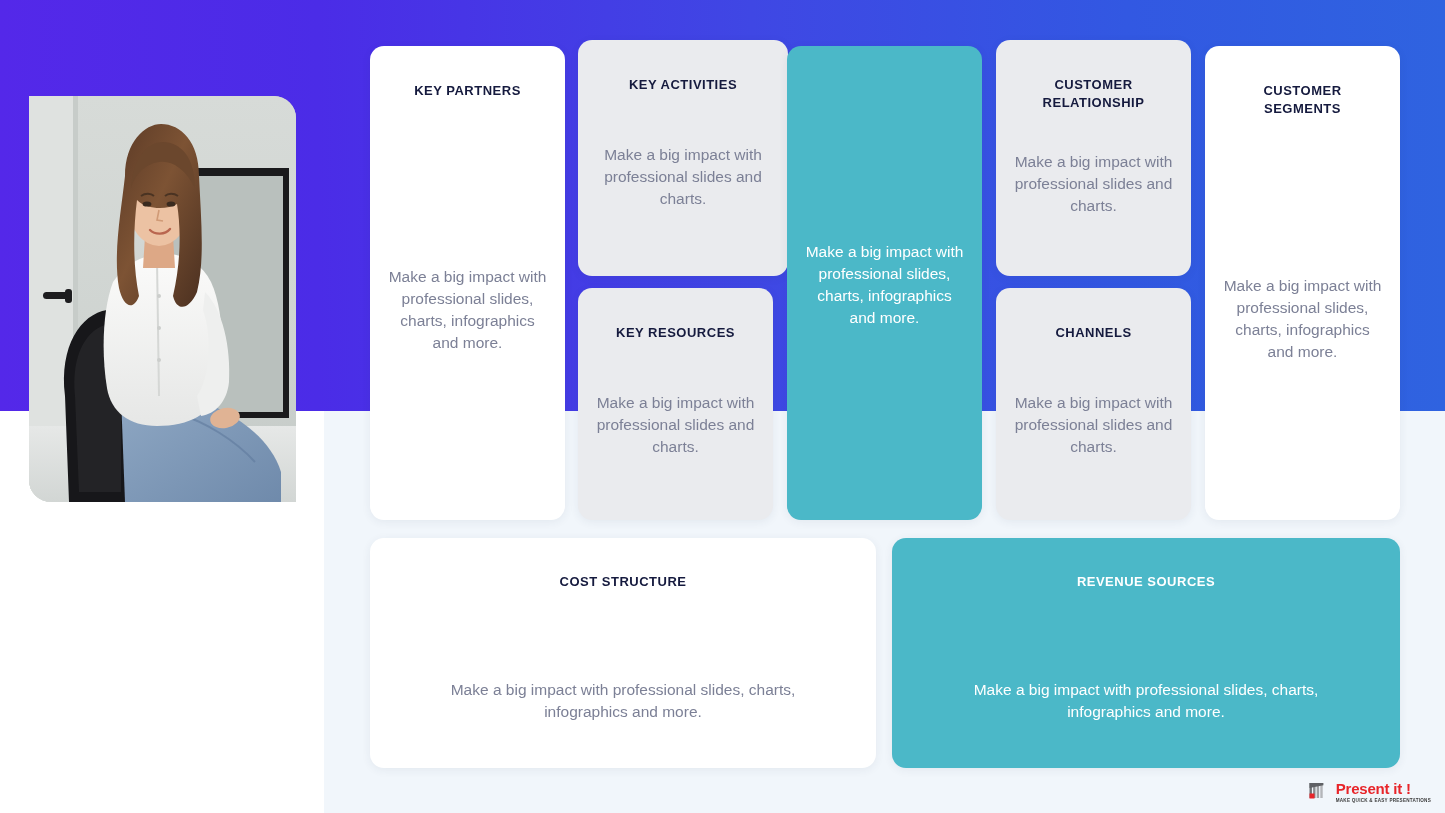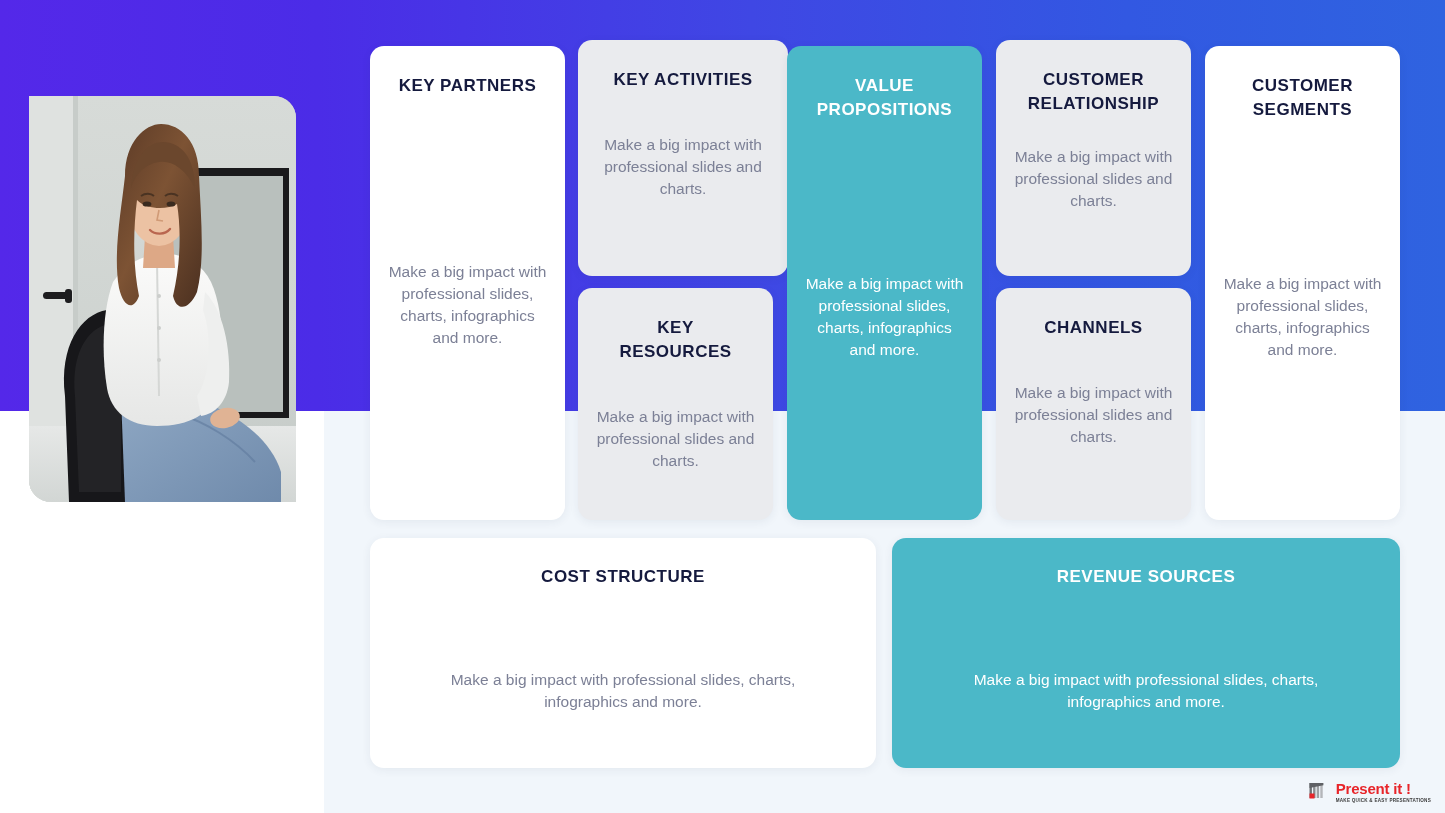--- a/index.html
+++ b/index.html
@@ -43,23 +43,23 @@
 
   
   .card {
     position:absolute;
     border-radius:14px;
     padding:20px 18px 16px;
     display:flex; flex-direction:column; align-items:center;
     box-shadow:0 2px 10px rgba(40,50,90,0.07);
   }
   .card-title {
-    font-size:17px; font-weight:bold; letter-spacing:0.5px;
+    font-size:13px; font-weight:bold; letter-spacing:0.5px;
     text-align:center; line-height:1.42; color:#151a3e;
-    margin:8px; white-space:pre-line;
+    margin:16px; white-space:pre-line;
   }
   .card-body {
     font-size:15.5px; font-weight:400; line-height:1.42;
     text-align:center; color:#7c8096;
   }
   .card.white  { background:#ffffff; }
   .card.grey   { background:#eaebee; }
   .card.teal   { background:#4bb8c8; }
   .card.teal .card-title { color:#ffffff; }
   .card.teal .card-body  { color:#ffffff; }
@@ -177,22 +177,20 @@
     <div class="card-title">KEY ACTIVITIES</div>
     <div class="card-body body-upper">Make a big impact with professional slides and charts.</div>
   </div>
 
   <div class="card grey" style="left:578px; top:288px; width:195px; height:232px;">
     <div class="card-title">KEY RESOURCES</div>
     <div class="card-body body-upper">Make a big impact with professional slides and charts.</div>
   </div>
 
   <div class="card teal" style="left:787px; top:46px; width:195px; height:474px;">
-    <div class="card-title">VALUE
-PROPOSITIONS</div>
     <div class="card-body body-mid">Make a big impact with professional slides, charts, infographics and more.</div>
   </div>
 
   <div class="card grey" style="left:996px; top:40px; width:195px; height:236px;">
     <div class="card-title">CUSTOMER
 RELATIONSHIP</div>
     <div class="card-body" style="margin-top:22px;">Make a big impact with professional slides and charts.</div>
   </div>
 
   <div class="card grey" style="left:996px; top:288px; width:195px; height:232px;align-items:center;">

